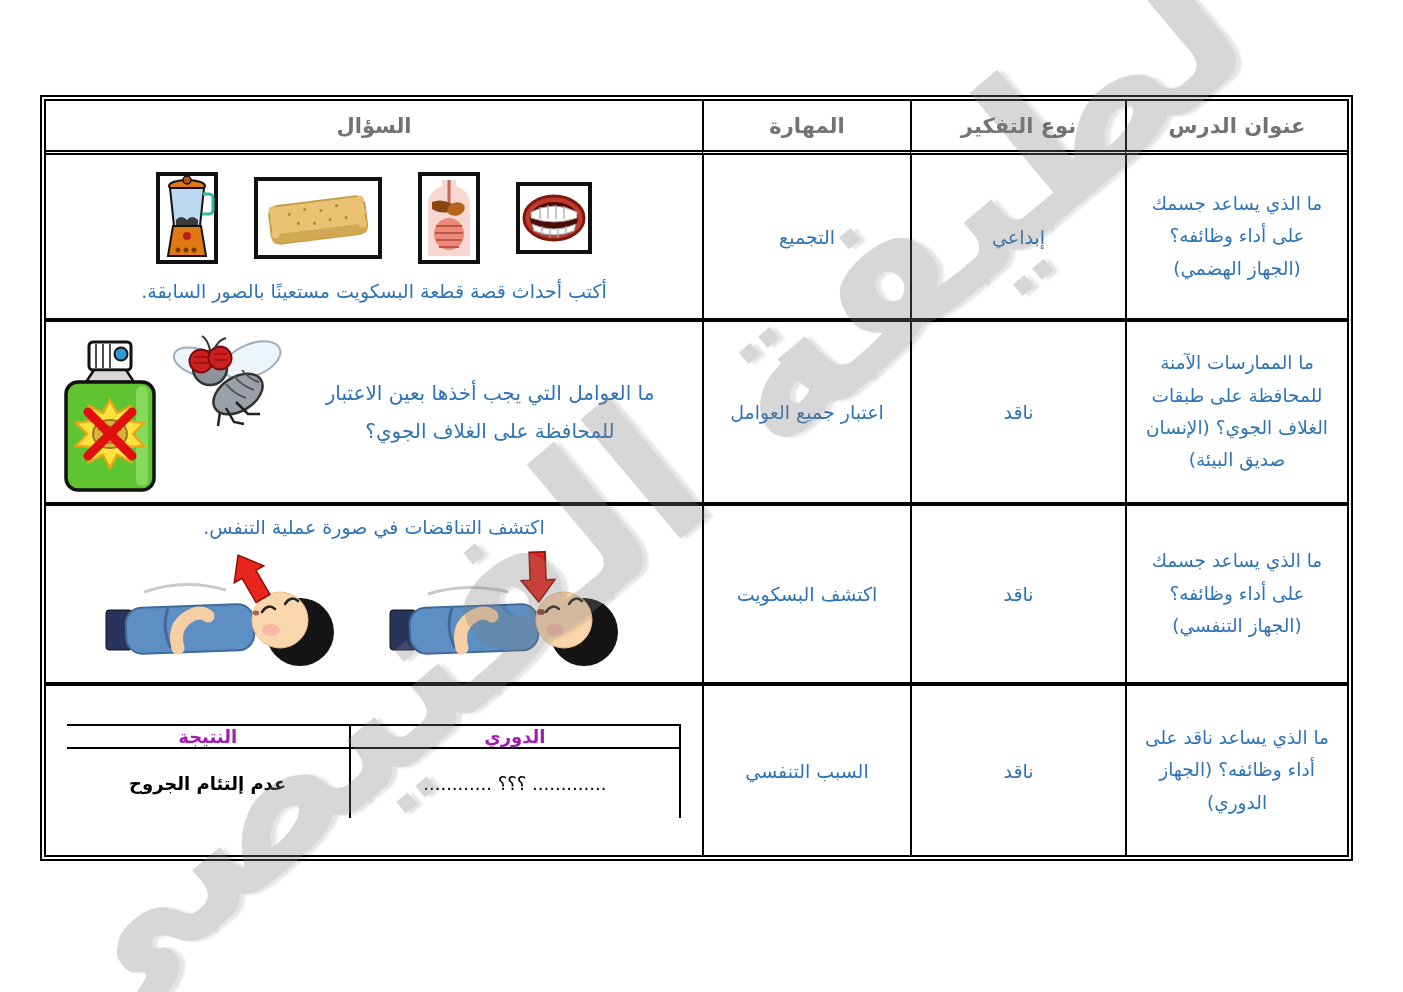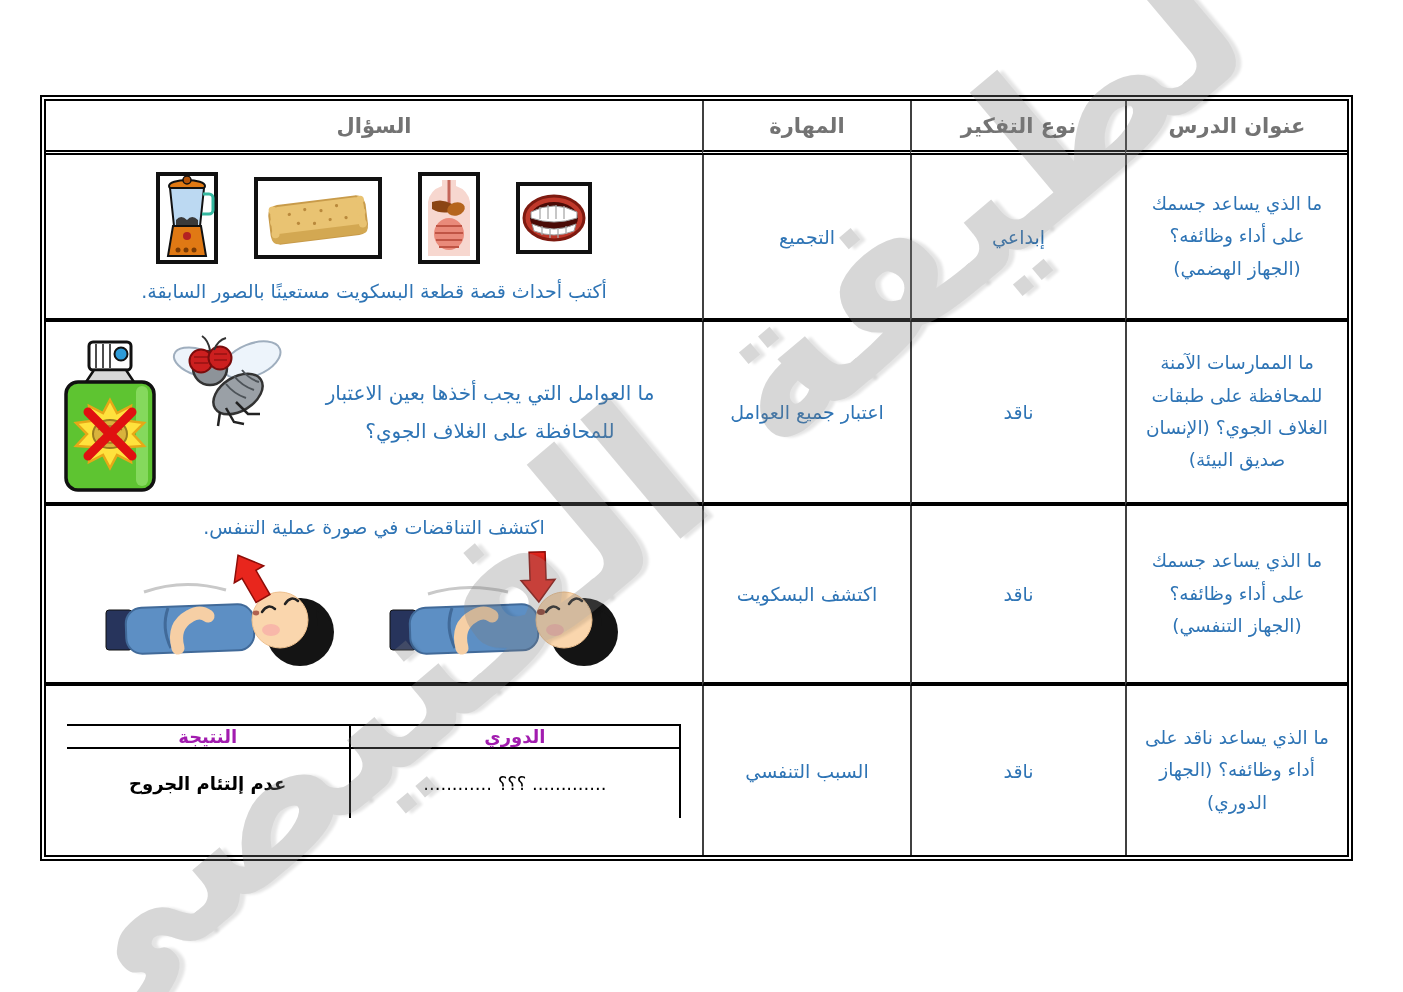--- a/index.html
+++ b/index.html
@@ -14,21 +14,21 @@
                color:#7d7d7d; opacity:.30; direction:rtl; white-space:nowrap;
                pointer-events:none; z-index:5;
                text-shadow:4px 4px 3px rgba(0,0,0,.35); }
 
   
   table.main { position:absolute; left:40px; top:95px; width:1307px;
                border-collapse:separate; border-spacing:0;
                border:6px double #000; table-layout:fixed;
                direction:rtl; background:transparent; z-index:1; }
   table.main td, table.main th { vertical-align:middle; background:transparent; }
-  table.main th, table.main td { border-left:2px solid #404040; }
+  table.main th, table.main td { border-left:2px solid #000000; }
   table.main th:last-child, table.main td:last-child { border-left:none; }
   tr.hdr th { border-bottom:5px double #000; height:54px;
               font-size:21px; font-weight:bold; color:#737373; text-align:center; }
   tr.row td { border-bottom:4px solid #000; }
   tr.row:last-child td { border-bottom:none; }
 
   .cell-lesson { color:#2E74B5; font-size:18.5px; text-align:center;
                  padding:6px 14px; line-height:1.75; }
   .cell-think, .cell-skill { color:#2E74B5; font-size:19px; text-align:center; }
 

